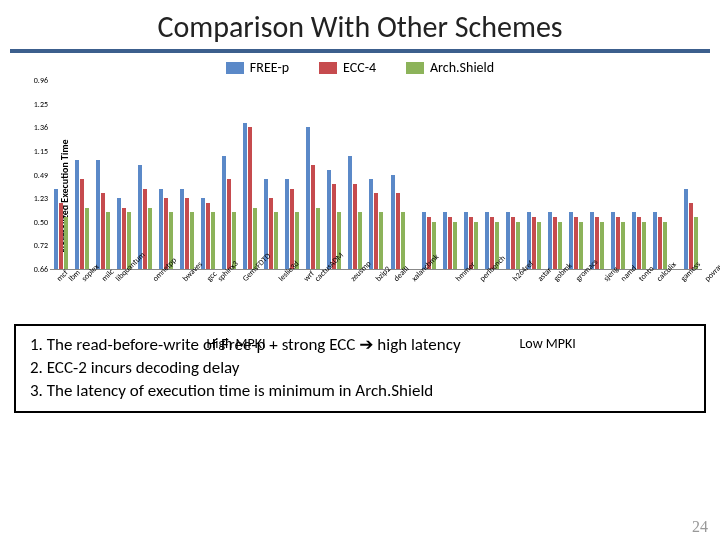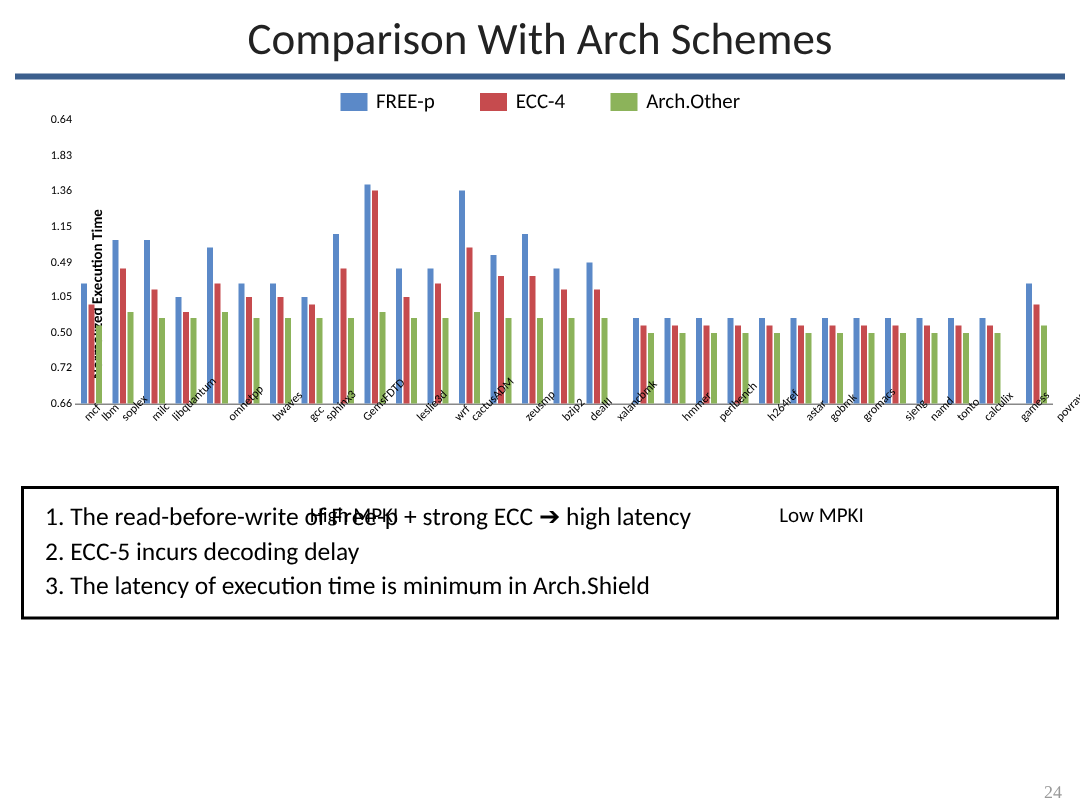--- a/index.html
+++ b/index.html
@@ -18,60 +18,60 @@
   .group { flex: 1; position: relative; display: flex; align-items: flex-end; justify-content: center; gap: 1px; }
   .bar { width: 4px; }
   .xlabels { position: absolute; top: 192px; left: 0; right: 0; display: flex; }
   .xlab { flex: 1; font-size: 8px; text-align: left; transform: rotate(-45deg); transform-origin: top left; white-space: nowrap; position: relative; left: 4px; top: 4px; }
   .cap { position: absolute; bottom: -40px; font-size: 14px; }
   .cap.l { left: 24%; }
   .cap.r { left: 72%; }
   .notes { border: 2px solid #000; margin: 12px 14px 0; padding: 8px 10px; font-size: 17px; line-height: 1.35; }
   .notes ol { list-style-position: inside; padding-left: 4px; }
   .arrow { font-family: inherit; }
-  .pagenum { position: absolute; right: 12px; bottom: 4px; font-size: 12px; color: #999; font-family: Liberation Serif, serif; }
+  .pagenum { position: absolute; right: 12px; bottom: 4px; font-size: 16px; color: #999; font-family: Liberation Serif, serif; }
   .c0 { background: #5b89c8; }
   .c1 { background: #c64b4e; }
   .c2 { background: #8cb35a; }
   .gap { flex: 0 0 10px; }
 </style>
 </head>
 <body>
 
-<div class="title">Comparison With Arch Schemes</div>
+<div class="title">Comparison With Other Schemes</div>
 <div class="rule"></div>
 
 <div class="legend">
   <div class="legend-item">
     <span class="swatch c0"></span>
     <span>FREE-p</span>
   </div>
   <div class="legend-item">
     <span class="swatch c1"></span>
     <span>ECC-4</span>
   </div>
   <div class="legend-item">
     <span class="swatch c2"></span>
-    <span>Arch.Other</span>
+    <span>Arch.Shield</span>
   </div>
 </div>
 
 <div class="chart-wrap">
   <div class="ylabel">Normalized Execution Time</div>
   <div class="plot">
     <div class="yticks" id="yticks">
         <div class="ytick" style="bottom: 0%; transform: translateY(50%);">0.66</div>
         <div class="ytick" style="bottom: 12.5%; transform: translateY(50%);">0.72</div>
         <div class="ytick" style="bottom: 25%; transform: translateY(50%);">0.50</div>
-        <div class="ytick" style="bottom: 37.5%; transform: translateY(50%);">1.05</div>
+        <div class="ytick" style="bottom: 37.5%; transform: translateY(50%);">1.23</div>
         <div class="ytick" style="bottom: 50%; transform: translateY(50%);">0.49</div>
         <div class="ytick" style="bottom: 62.5%; transform: translateY(50%); text-align: center;">1.15</div>
         <div class="ytick" style="bottom: 75%; transform: translateY(50%);">1.36</div>
-        <div class="ytick" style="bottom: 87.5%; transform: translateY(50%);">1.83</div>
-        <div class="ytick" style="bottom: 100%; transform: translateY(50%);">0.64</div>
+        <div class="ytick" style="bottom: 87.5%; transform: translateY(50%);">1.25</div>
+        <div class="ytick" style="bottom: 100%; transform: translateY(50%);">0.96</div>
       </div>
     <div class="bars" id="bars">
         <div class="group">
           <div class="bar c0" style="height: 42.5%;"></div>
           <div class="bar c1" style="height: 35%;"></div>
           <div class="bar c2" style="height: 27.5%;"></div>
         </div>
         <div class="group">
           <div class="bar c0" style="height: 57.5%;"></div>
           <div class="bar c1" style="height: 47.5%;"></div>
@@ -253,18 +253,18 @@
       <div class="xlab">gamess</div>
       <div class="xlab">povray</div>
     </div>
   <div class="cap l">High MPKI</div>
   <div class="cap r">Low MPKI</div>
 </div>
 
 <div class="notes">
   <ol id="notes-list">
       <li>The read-before-write of Free-p + strong ECC <span class="arrow">➔</span> high latency</li>
-      <li>ECC-5 incurs decoding delay</li>
+      <li>ECC-2 incurs decoding delay</li>
       <li>The latency of execution time is minimum in Arch.Shield</li>
     </ol>
 </div>
 
 <div class="pagenum">24</div>
 
 </body></html>

